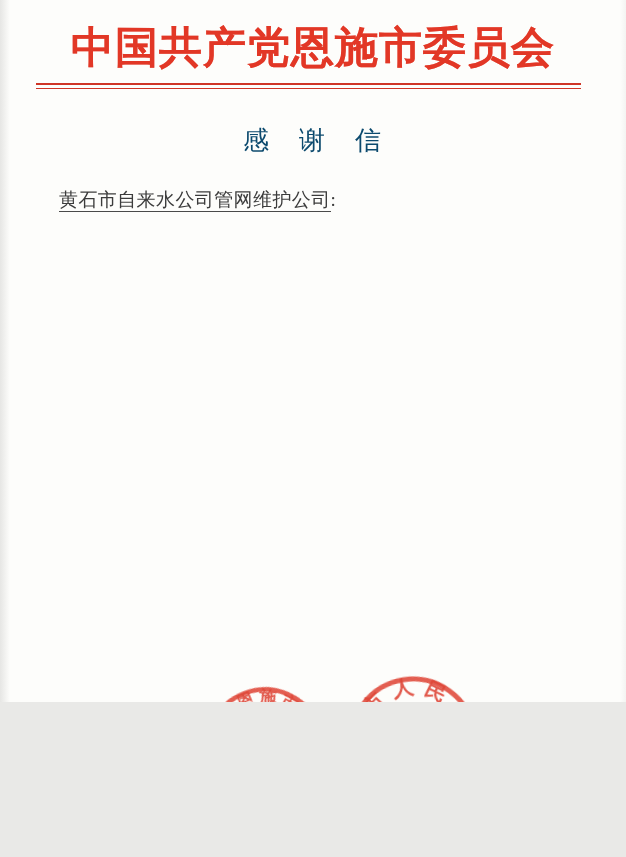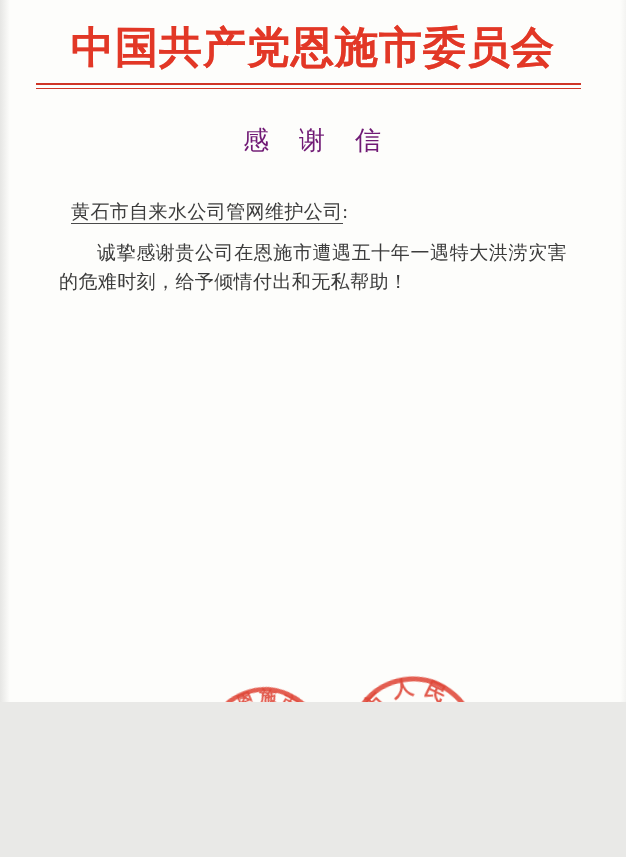--- a/index.html
+++ b/index.html
@@ -35,31 +35,31 @@
   .rule{
     position:absolute;left:36px;width:545px;height:3px;
     border-top:2.4px solid #cf3526;
     border-bottom:1.8px solid #cf3526;
   }
   .rule.top{top:83px;}
   .rule.bottom{top:817px;border-top-width:1.6px;border-bottom-width:1.4px;}
   .doc-title{
     position:absolute;left:0;right:0;top:123px;
     text-align:center;
-    font-size:26px;color:#701a75;
+    font-size:26px;color:#0c4a6e;
     letter-spacing:2px;
     white-space:nowrap;
   }
   .content{
     position:absolute;left:59px;top:186px;width:508px;
     font-size:19px;line-height:28.8px;
     text-align:justify;
     letter-spacing:.4px;
   }
-  .salutation{margin:12px;}
+  .salutation{margin:0;}
   .salutation .recipient{
     border-bottom:1.4px solid #4a4a4a;
     padding-bottom:1px;
   }
   .content p.para{margin:0;text-indent:2em;}
   
   .sig{
     position:absolute;z-index:1;color:#4b453f;
     text-align:center;white-space:nowrap;
   }
@@ -83,21 +83,20 @@
 <div class="page">
 
   <div class="letterhead">中国共产党恩施市委员会</div>
 
   <div class="rule top"></div>
 
   <div class="doc-title">感　谢　信</div>
 
   <div class="content">
     <p class="salutation"><span class="recipient">黄石市自来水公司管网维护公司</span><span>:</span></p>
-    <p class="para">诚挚感谢贵公司在恩施市遭遇五十年一遇特大洪涝灾害的危难时刻，给予倾情付出和无私帮助！</p>
   </div>
 
   <div class="sig sig-left">中共恩施市委</div>
   <div class="sig sig-right">恩施市人民政府</div>
   <div class="sig sig-date">2020 年 7 月 28 日</div>
 
   <svg class="seal seal-party" width="140" height="140" viewBox="0 0 140 140">
     <circle cx="70" cy="70" r="57.5" fill="none" stroke="#df3a2a" stroke-width="4.6" stroke-opacity="0.88"></circle>
     <path id="partyArc" fill="none" d="M 44.8 106.0 A 44 44 0 1 1 95.2 106.0"></path>
     <text font-size="17.5" fill="#de3929" fill-opacity="0.9">

